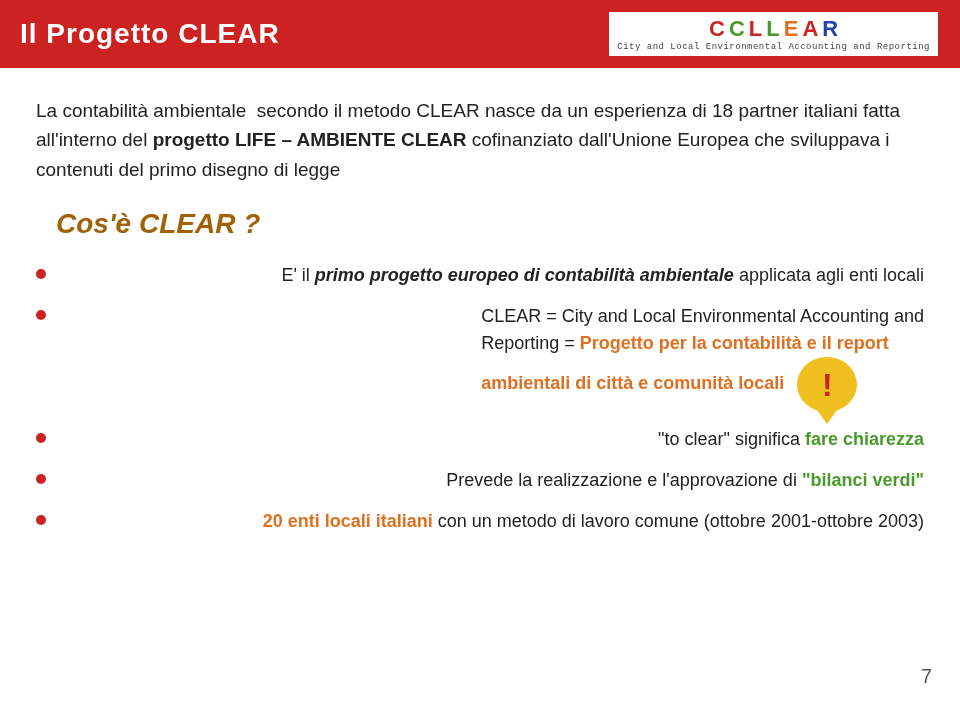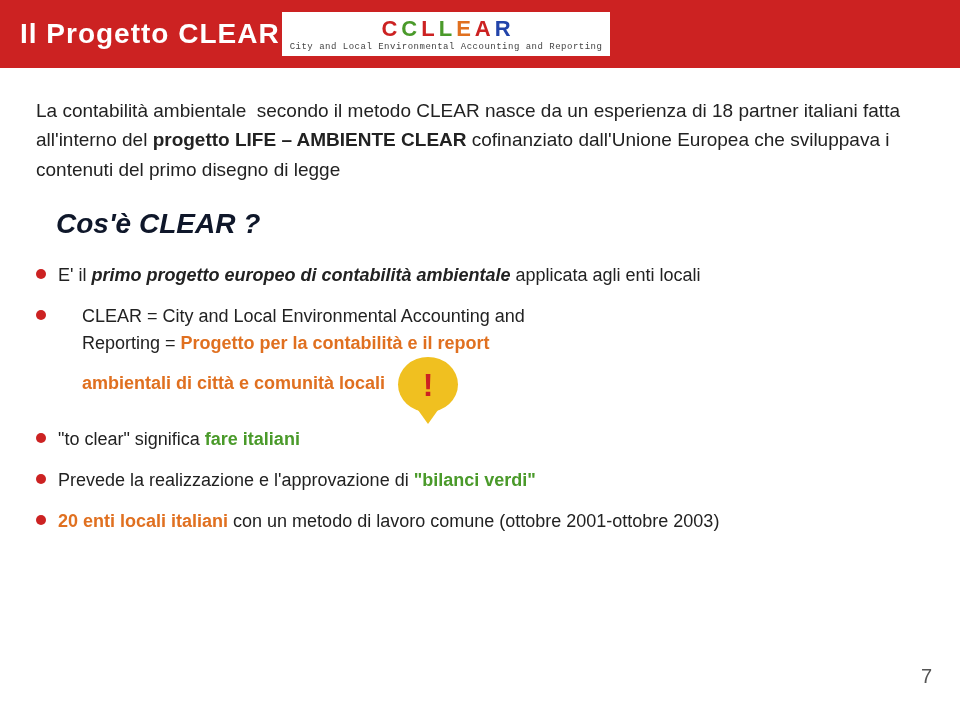--- a/index.html
+++ b/index.html
@@ -14,20 +14,21 @@
       position: relative;
       overflow: hidden;
     }
 
     
     .header-bar {
       background: #cc2222;
       padding: 10px 20px;
       display: flex;
       align-items: center;
+      justify-content: space-between;
     }
 
     .header-title {
       color: #ffffff;
       font-size: 28px;
       font-weight: bold;
       letter-spacing: 1px;
     }
 
     
@@ -66,21 +67,21 @@
       font-size: 19px;
       line-height: 1.55;
       color: #222;
       margin-bottom: 24px;
     }
 
     .bold-text { font-weight: bold; }
 
     
     .cos-e-clear {
-      color: #0f172a;
+      color: #a16207;
       font-size: 28px;
       font-weight: bold;
       font-style: italic;
       margin-bottom: 22px;
       margin-left: 20px;
     }
 
     
     .bullet-list {
       list-style: none;
@@ -88,20 +89,21 @@
       margin: 0;
     }
 
     .bullet-list li {
       display: flex;
       align-items: flex-start;
       margin-bottom: 14px;
       font-size: 18px;
       line-height: 1.5;
       color: #222;
+      justify-content: space-between;
     }
 
     .bullet-dot {
       width: 10px;
       height: 10px;
       background: #cc2222;
       border-radius: 50%;
       margin-top: 7px;
       margin-right: 12px;
       flex-shrink: 0;
@@ -212,21 +214,21 @@
           <div class="bubble">
             <span class="bubble-text">!</span>
           </div>
         </span>
       </span>
     </li>
 
     <li>
       <div class="bullet-dot"></div>
       <span>
-        "to clear" significa <span class="highlight-green">fare italiani</span>
+        "to clear" significa <span class="highlight-green">fare chiarezza</span>
       </span>
     </li>
 
     <li>
       <div class="bullet-dot"></div>
       <span>
         Prevede la realizzazione e l'approvazione di <span class="highlight-green">"bilanci verdi"</span>
       </span>
     </li>
 

